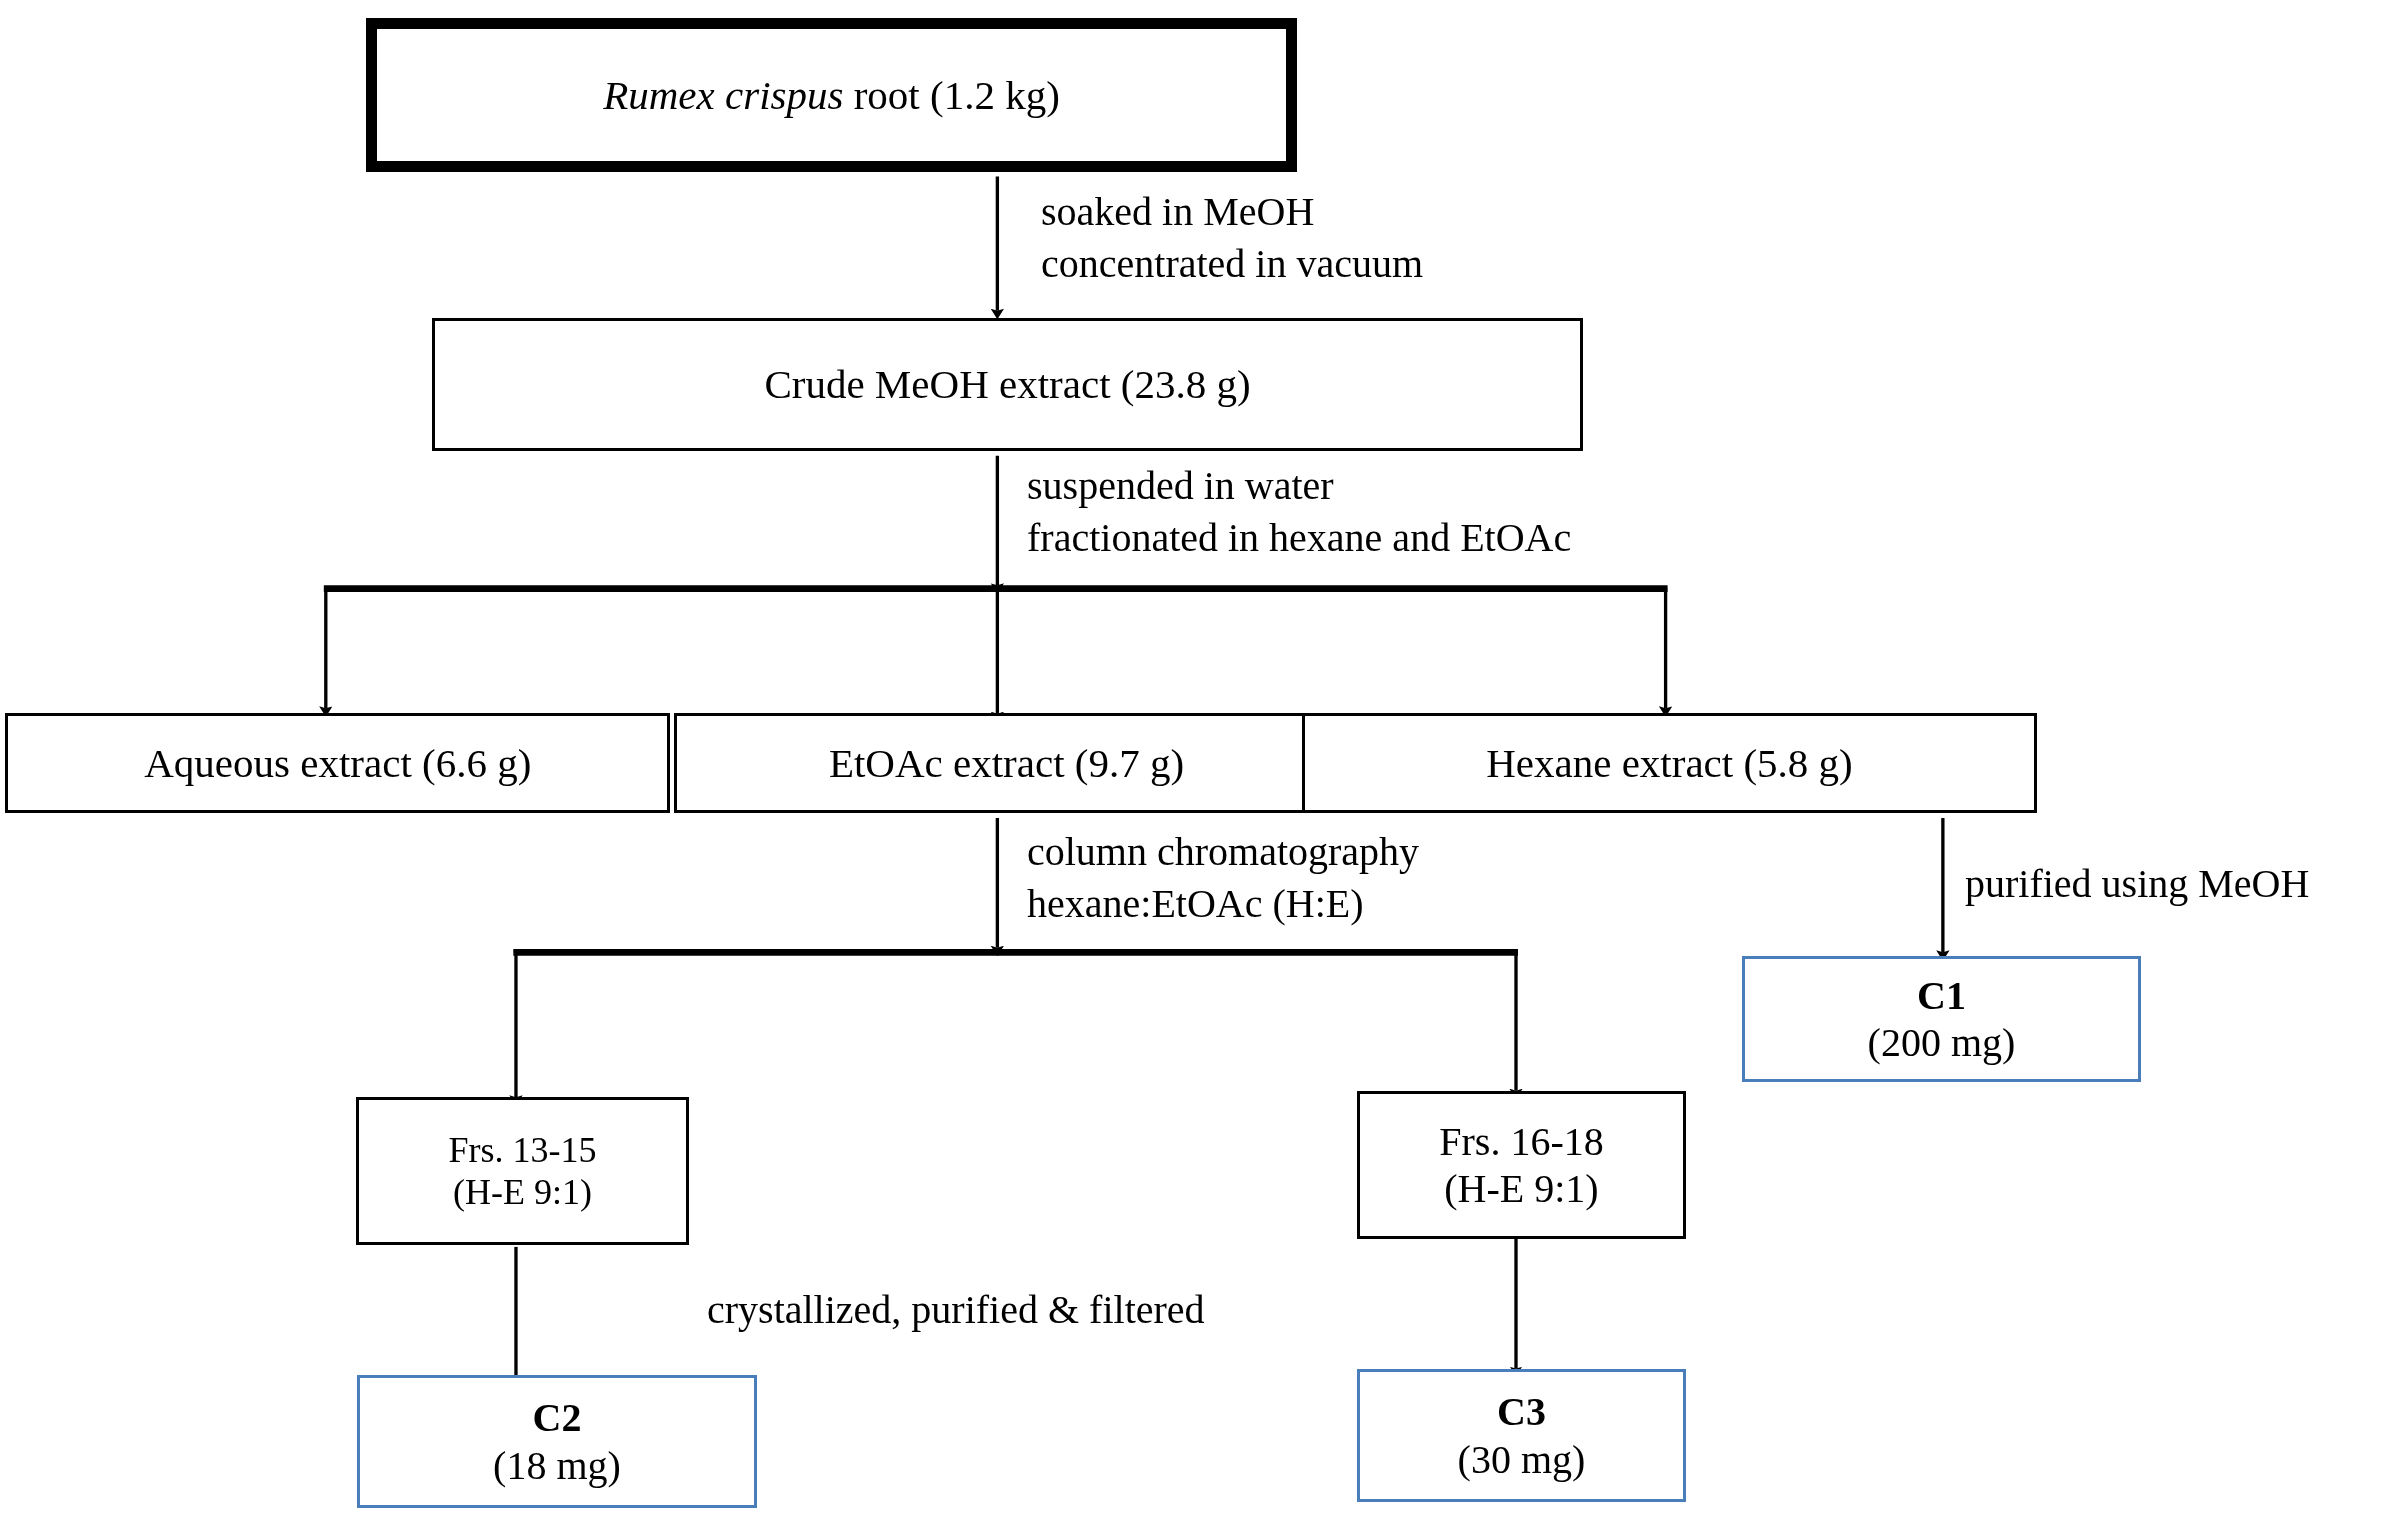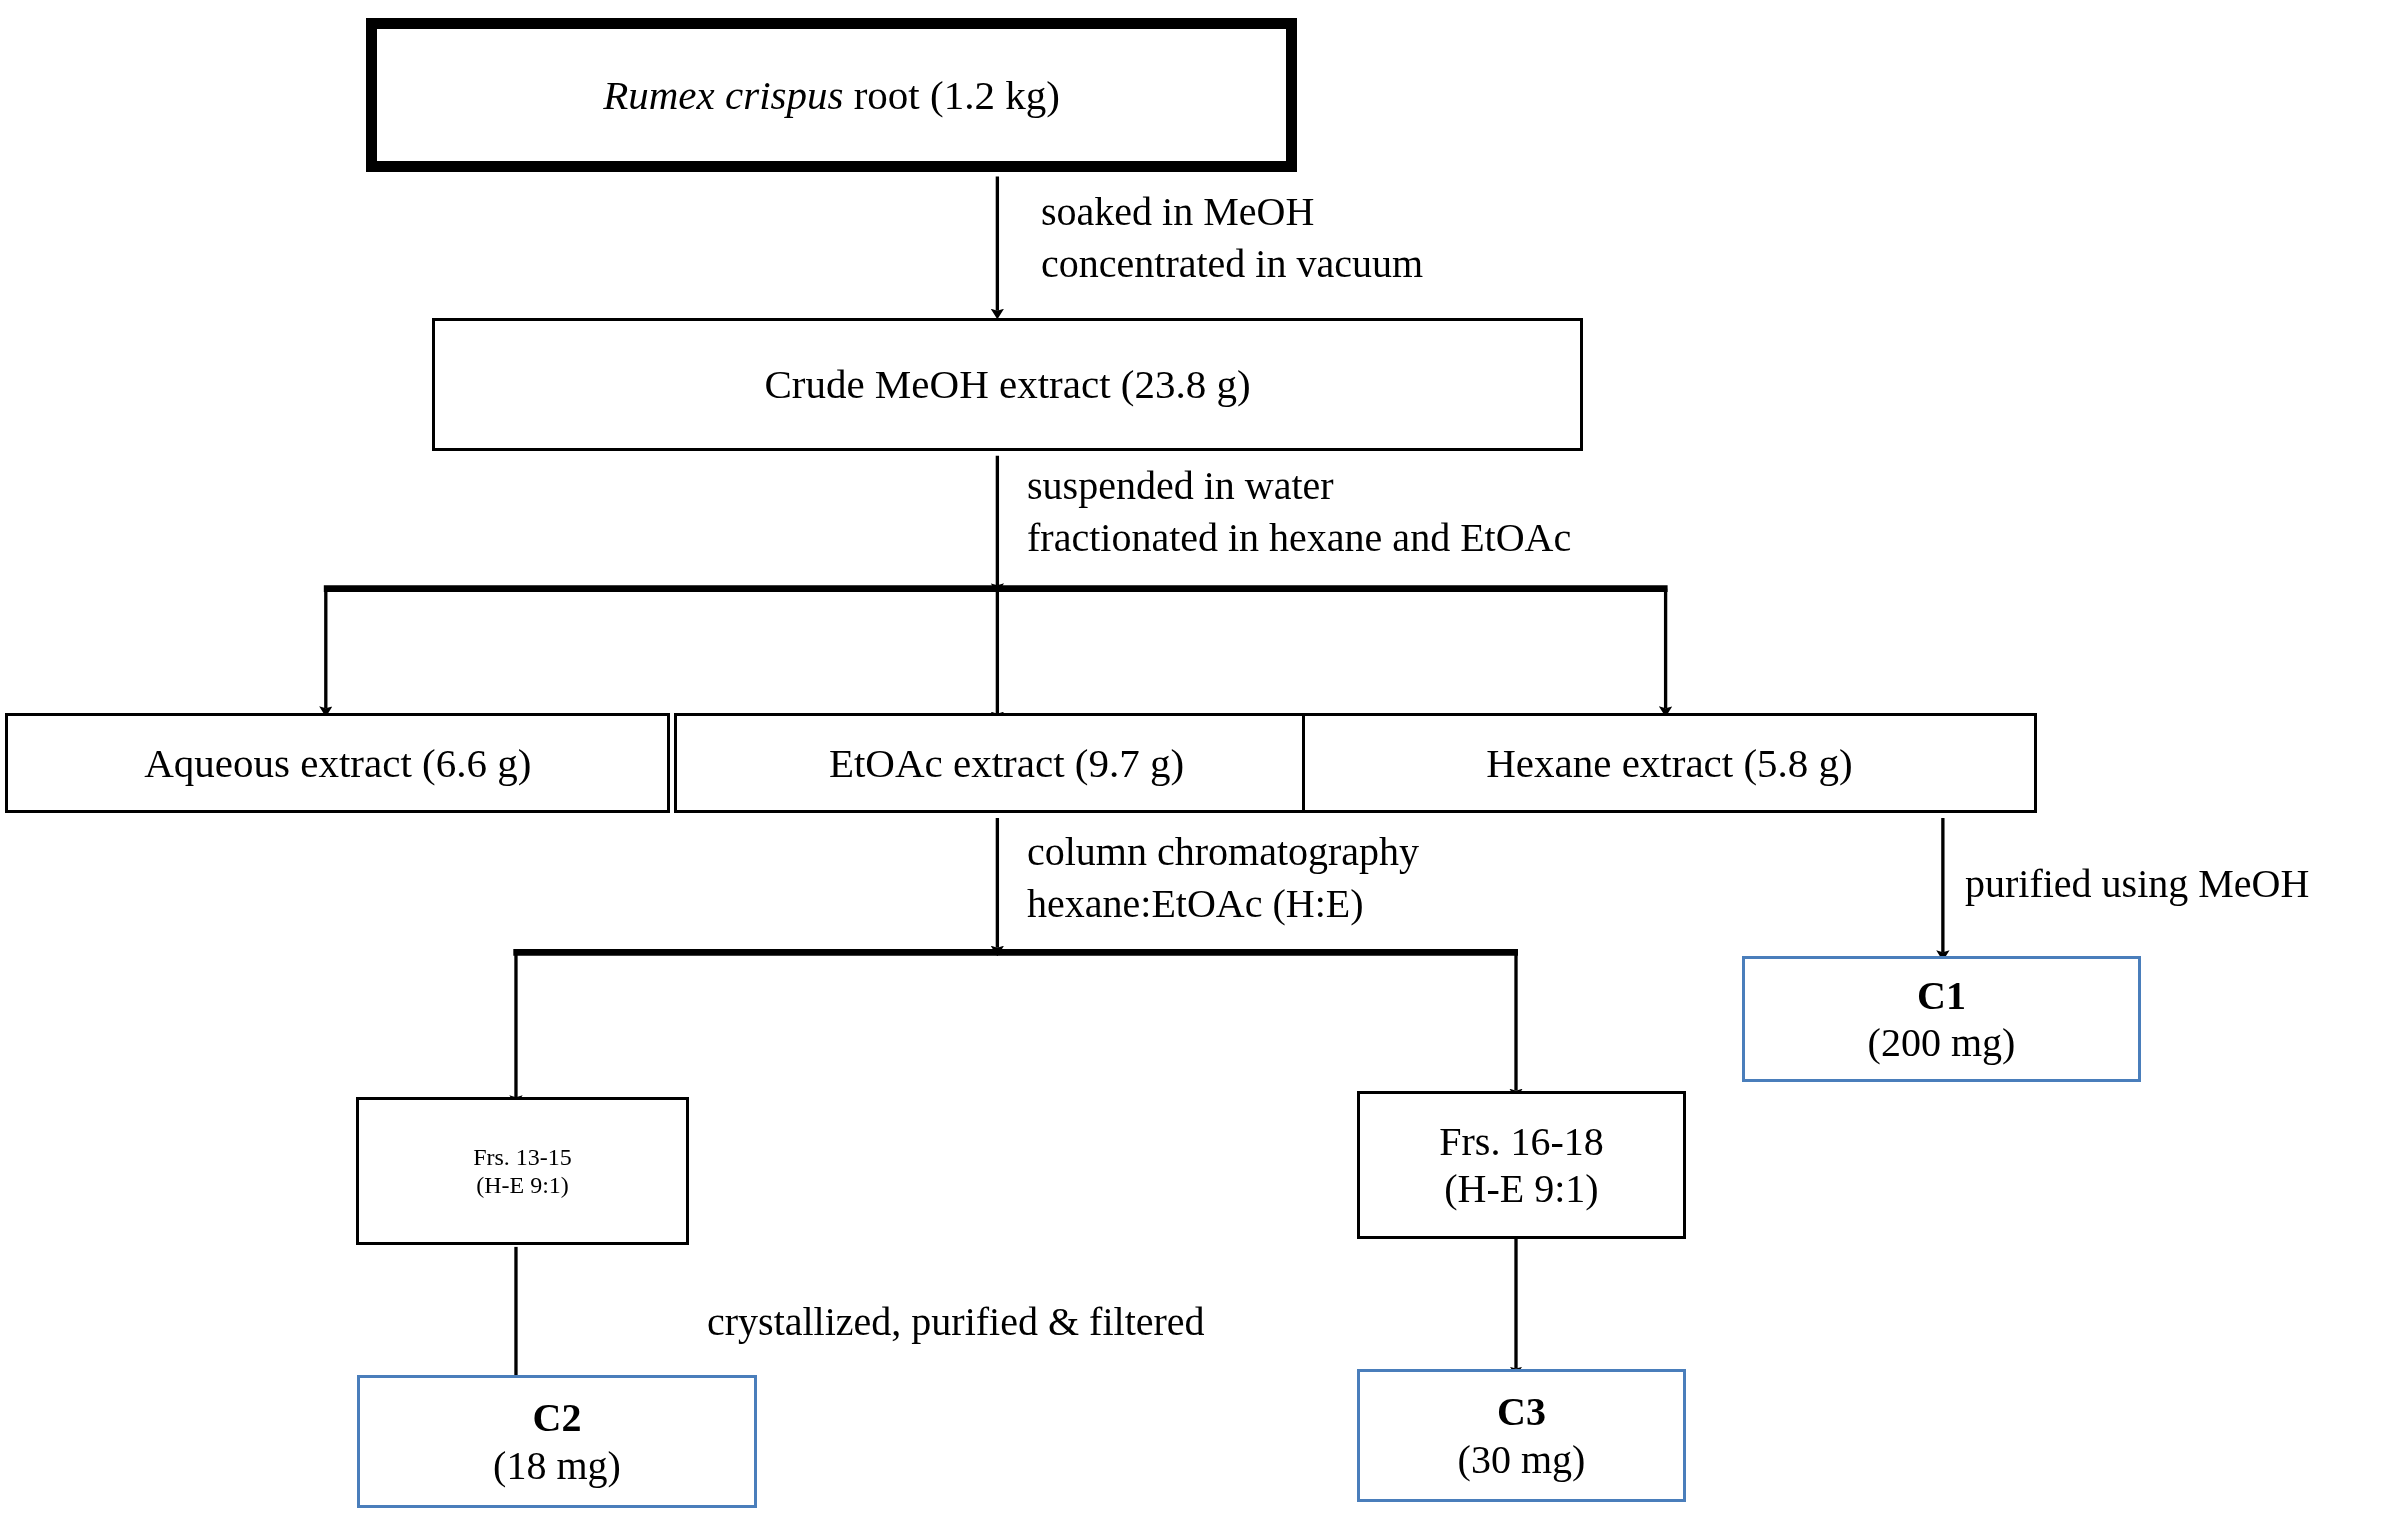--- a/index.html
+++ b/index.html
@@ -116,21 +116,21 @@
 
   <div class="node node-black" style="left:1302px; top:713px; width:735px; height:100px; font-size:41px;">
     <span class="l1">Hexane extract (5.8 g)</span>
   </div>
 
   <div class="node node-blue" style="left:1742px; top:956px; width:399px; height:126px; font-size:40px;">
     <span class="l1 bold">C1</span>
     <span class="l2">(200 mg)</span>
   </div>
 
-  <div class="node node-black" style="left:356px; top:1097px; width:333px; height:148px; font-size:24px;">
+  <div class="node node-black" style="left:356px; top:1097px; width:333px; height:148px; font-size:36px;">
     <span class="l1">Frs. 13-15</span>
     <span class="l2">(H-E 9:1)</span>
   </div>
 
   <div class="node node-black" style="left:1357px; top:1091px; width:329px; height:148px; font-size:40px;">
     <span class="l1">Frs. 16-18</span>
     <span class="l2">(H-E 9:1)</span>
   </div>
 
   <div class="node node-blue" style="left:357px; top:1375px; width:400px; height:133px; font-size:40px;">
@@ -155,18 +155,18 @@
 
   <div class="edge-label" style="left:1027px; top:826px; font-size:40px;">
     <span>column chromatography</span>
     <span>hexane:EtOAc (H:E)</span>
   </div>
 
   <div class="edge-label" style="left:1965px; top:858px; font-size:40px;">
     <span>purified using MeOH</span>
   </div>
 
-  <div class="edge-label" style="left:707px; top:1284px; font-size:40px;margin-top:12px;">
+  <div class="edge-label" style="left:707px; top:1284px; font-size:40px;">
     <span>crystallized, purified &amp; filtered</span>
   </div>
 
 </div>
 
 
 </body></html>

